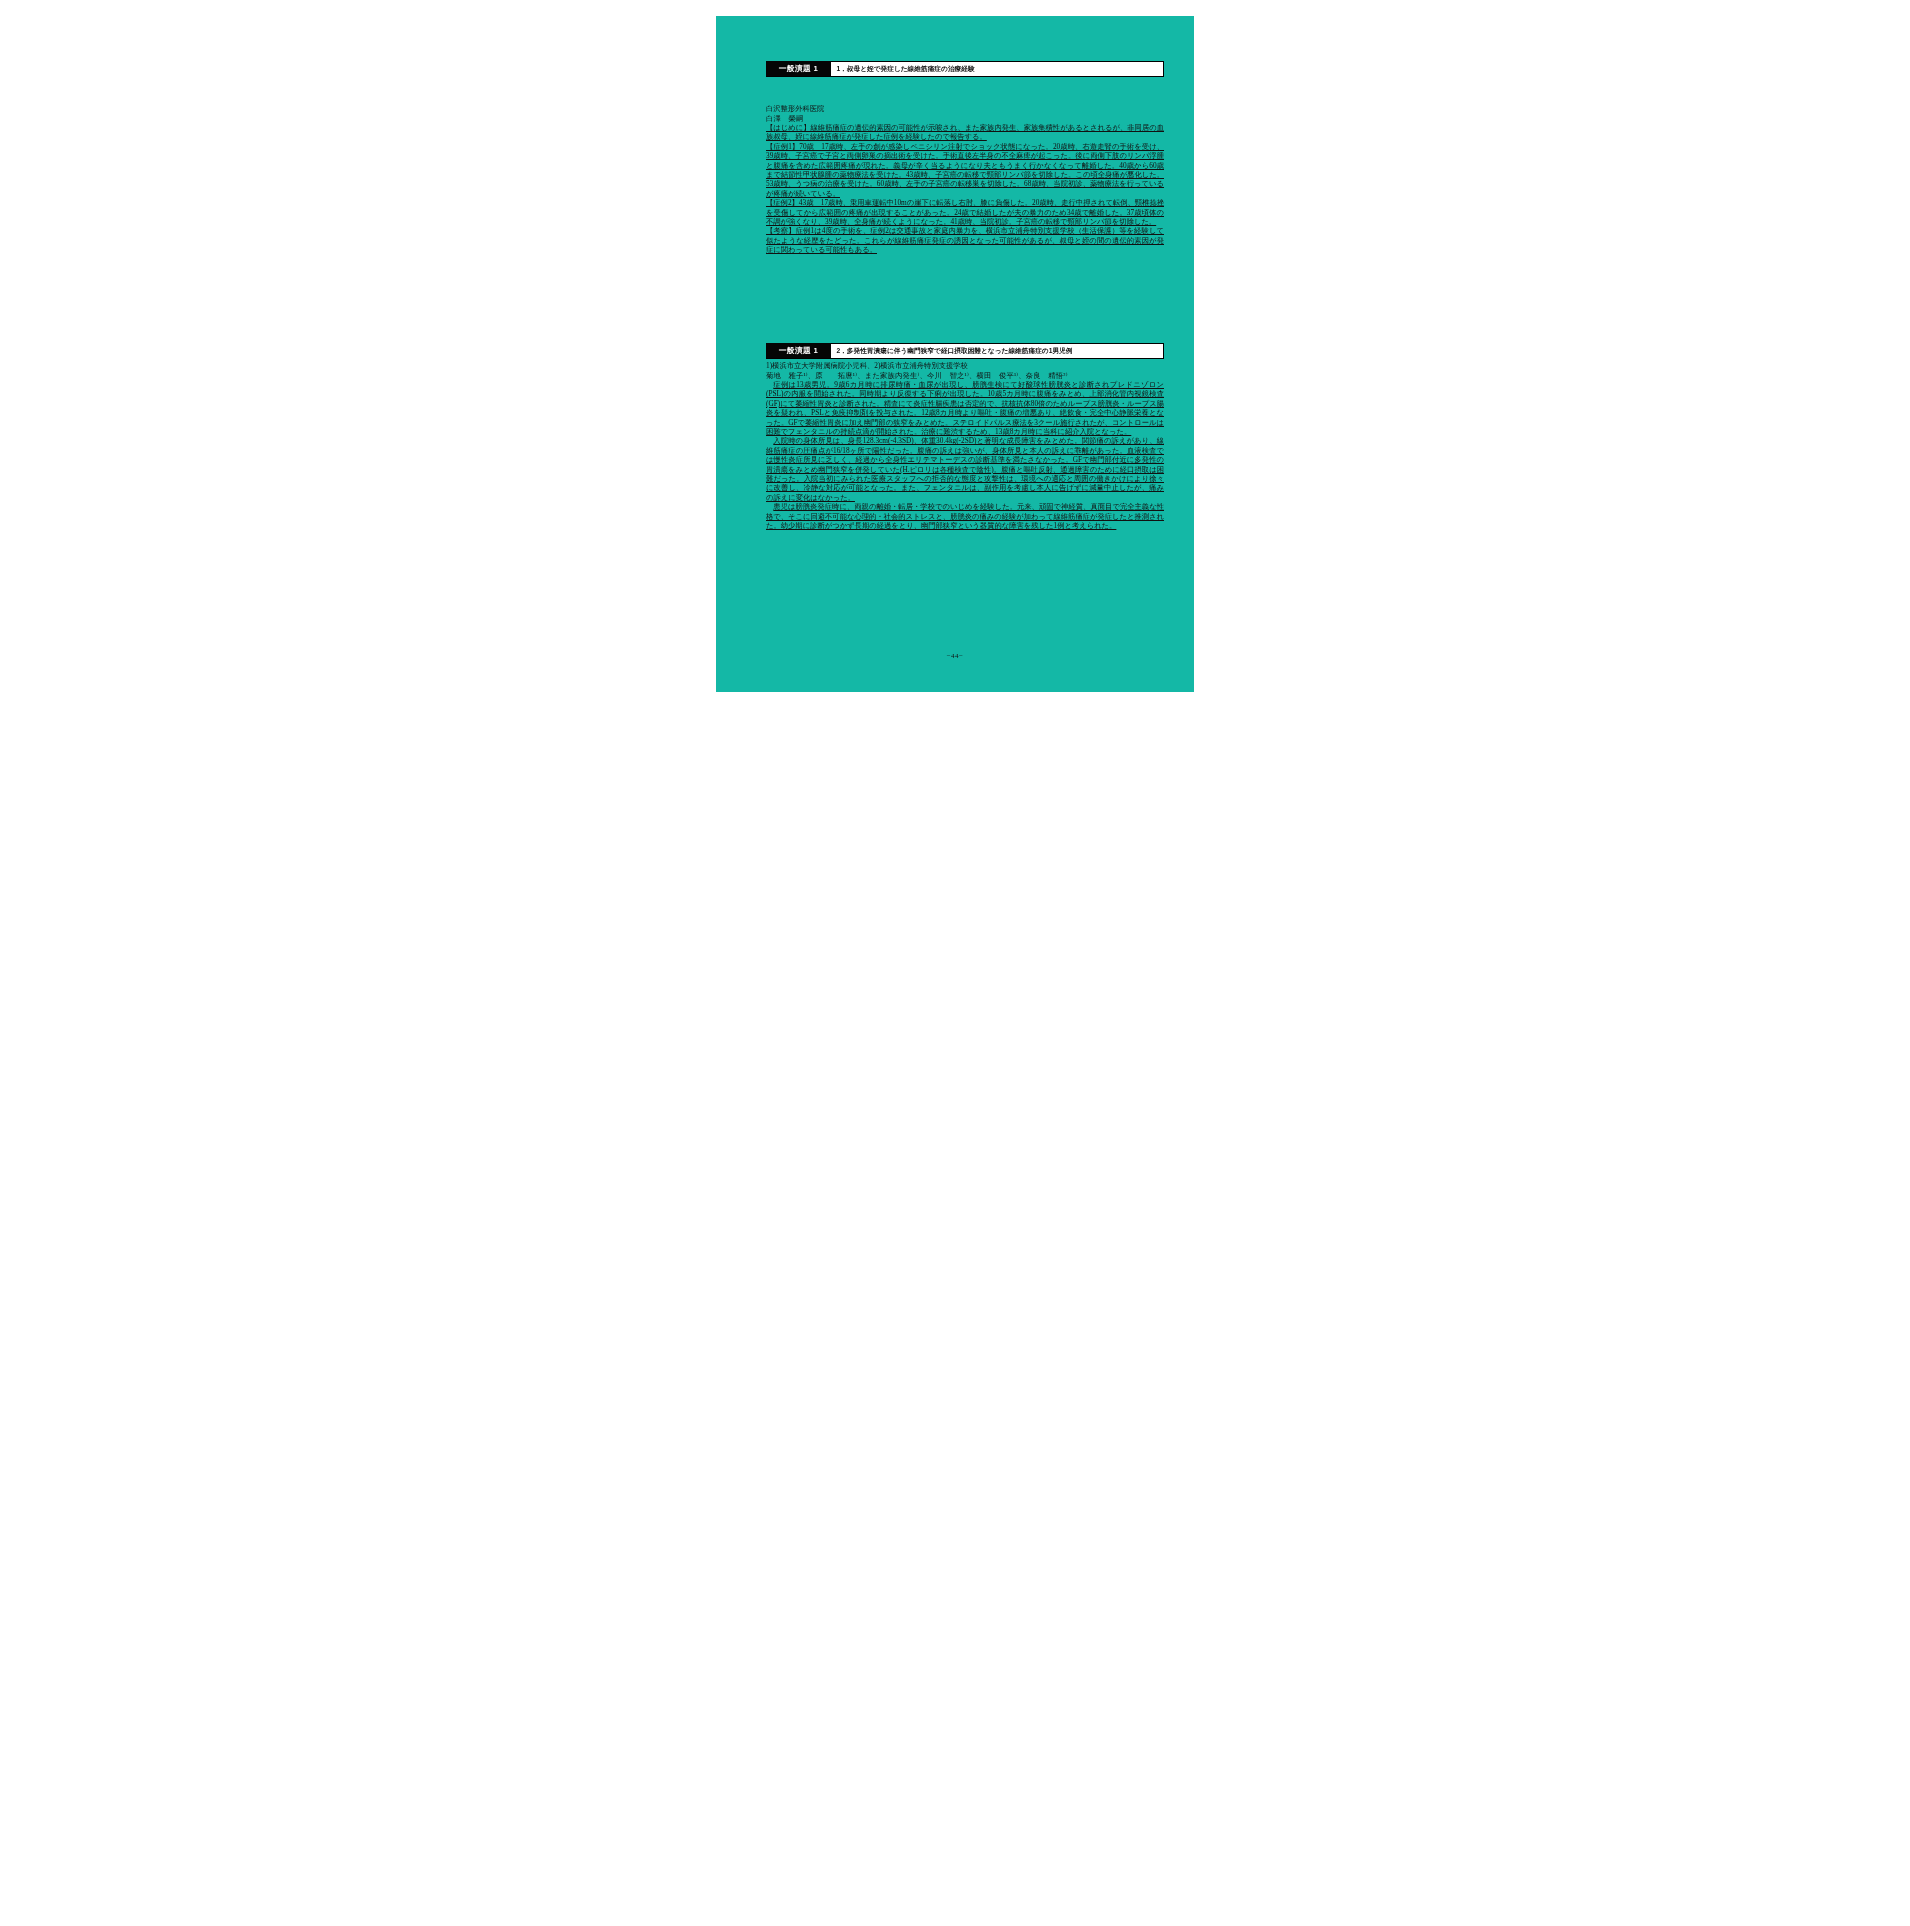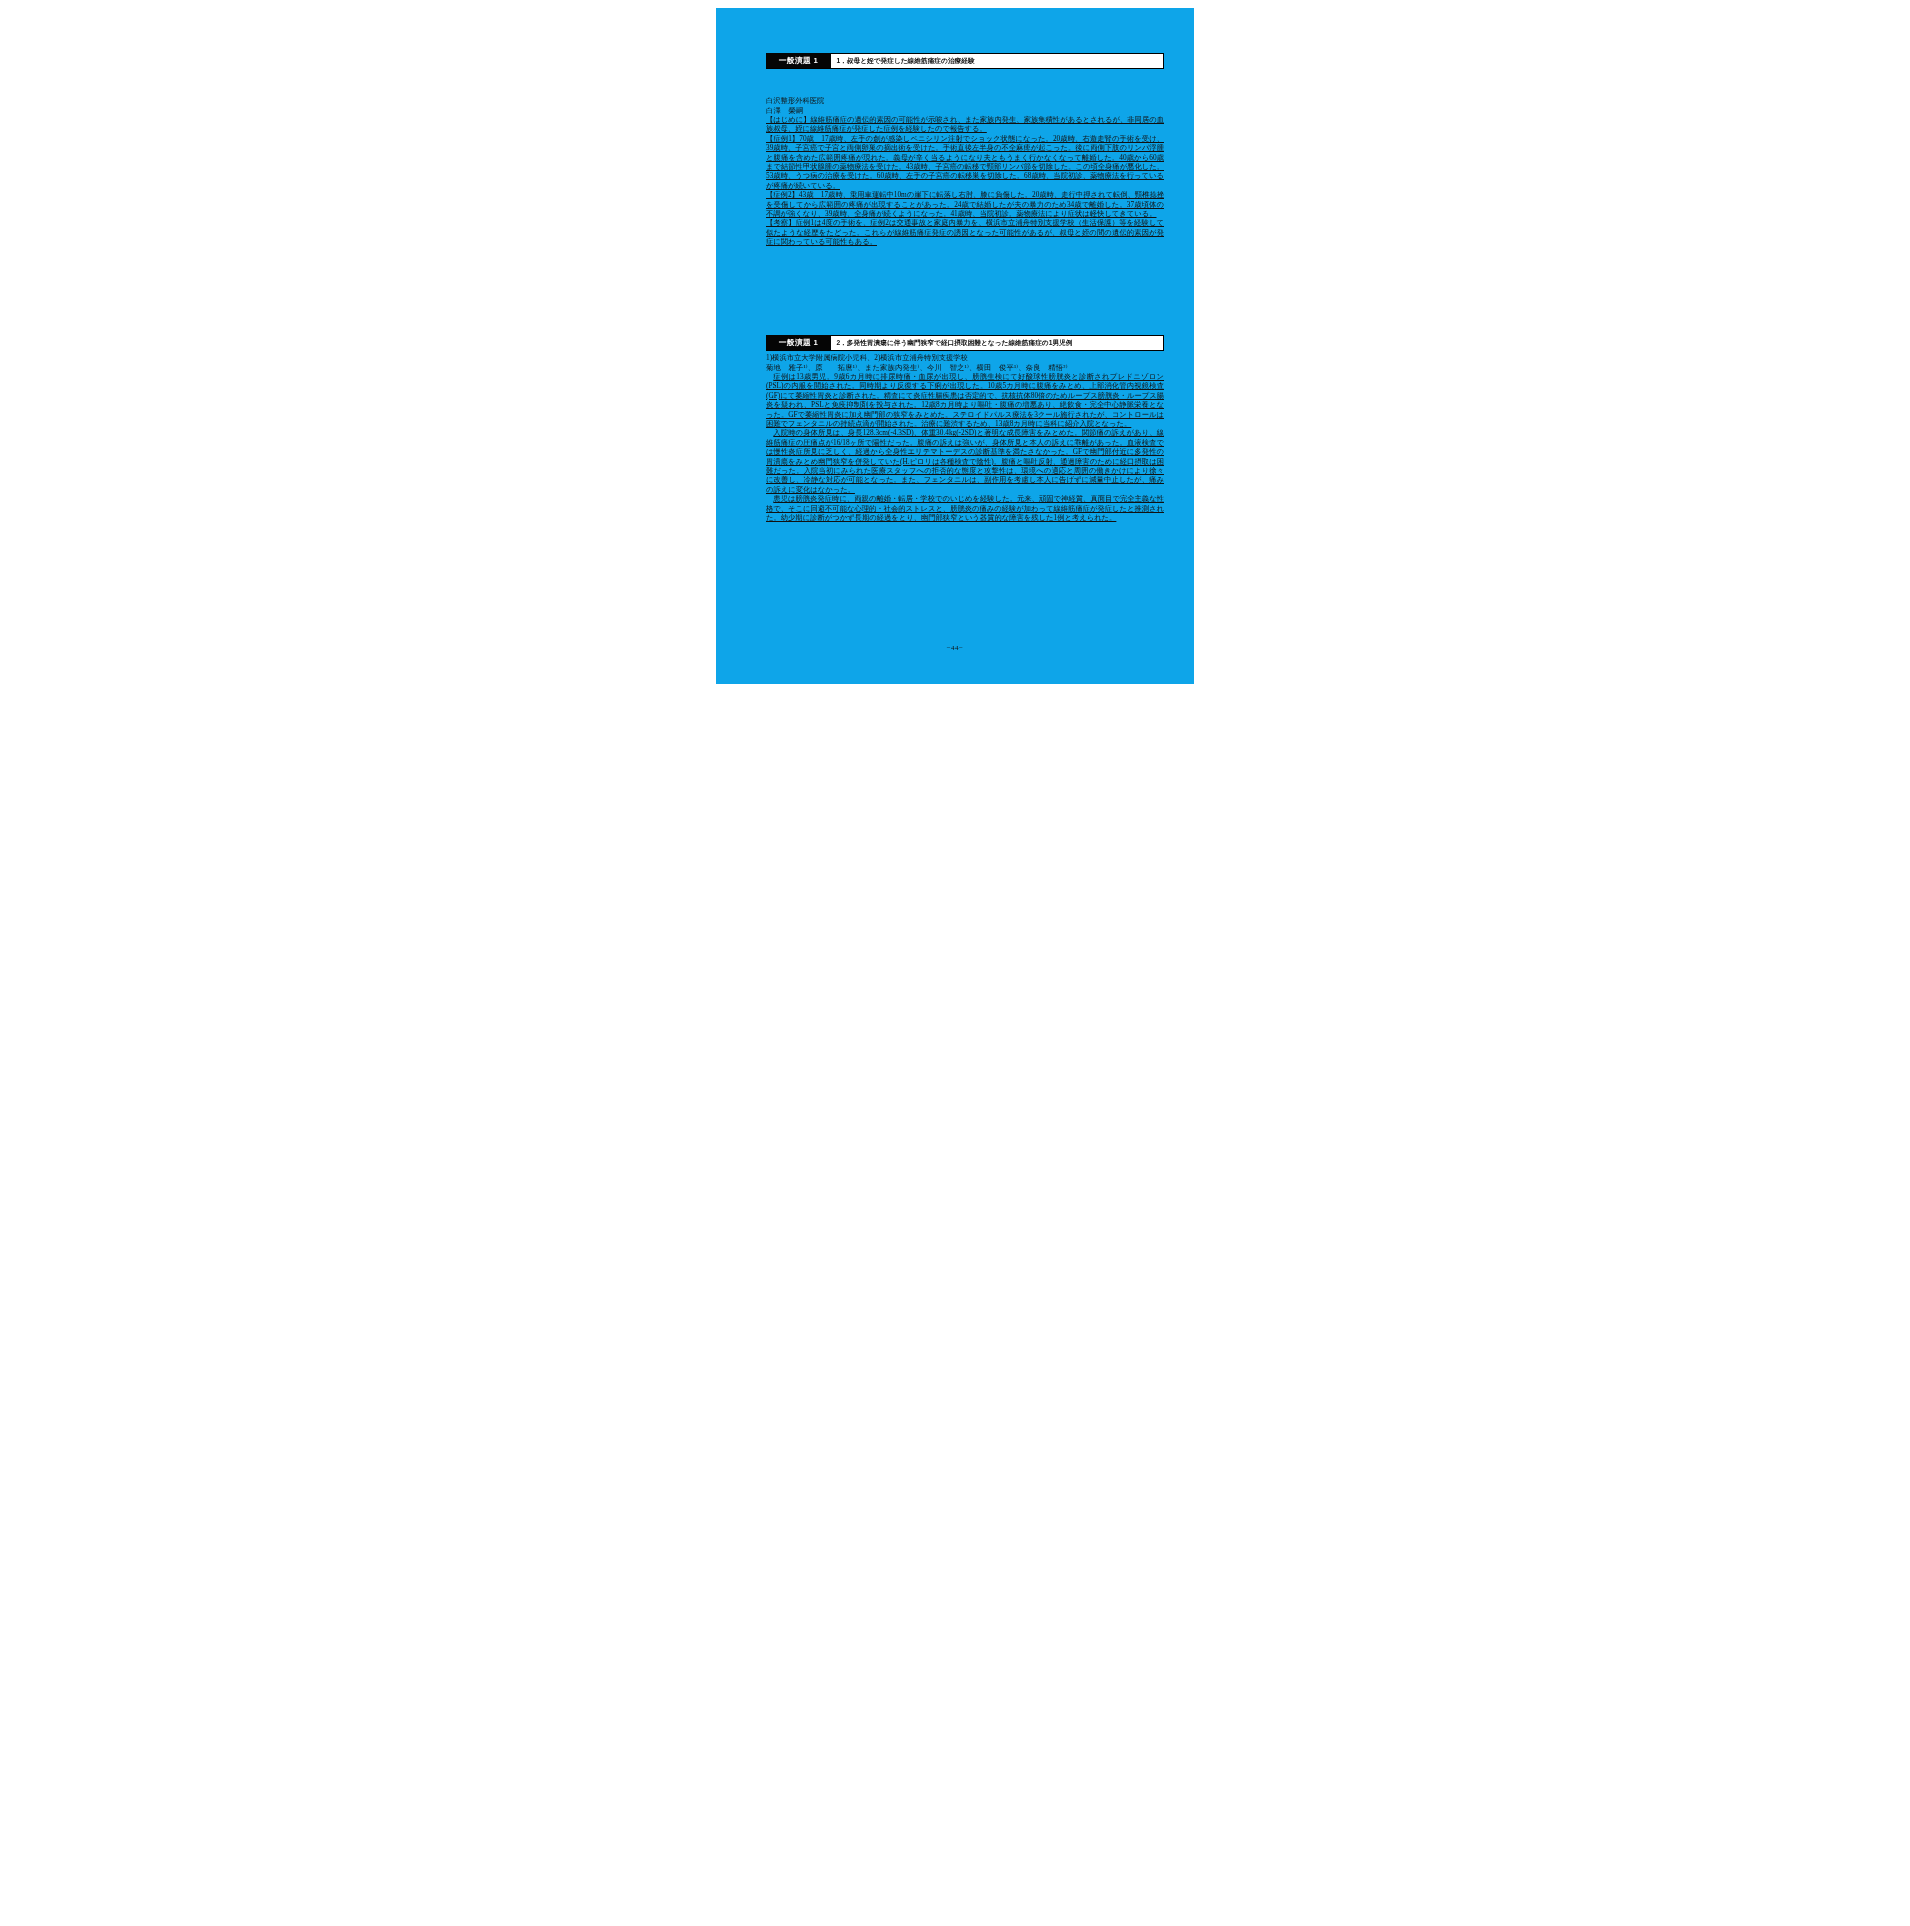--- a/index.html
+++ b/index.html
@@ -4,22 +4,22 @@
 <style>
   html,body{
     margin:0; padding:0;
     background:#ffffff;
     font-family:"Liberation Serif","DejaVu Serif",serif;
     color:#111;
   }
   .page{
     position:relative;
     width:478px; height:676px;
-    margin:8px auto;
-    background:#0ea5e9;
+    margin:16px auto;
+    background:#14b8a6;
     overflow:hidden;
   }
   
   .band{
     position:absolute; left:50px; width:398px; height:16px;
     display:flex; box-sizing:border-box;
     border-bottom:1.5px solid #000;
     font-family:"Liberation Sans","DejaVu Sans",sans-serif;
   }
   .band .session-box{
@@ -73,21 +73,21 @@
   </div>
 
   <div class="credit" style="top:88px;">
     <div class="affiliation">白沢整形外科医院</div>
     <div class="authors">白澤　榮嗣</div>
   </div>
 
   <div class="abs-body" style="top:107px;">
     <p>【はじめに】線維筋痛症の遺伝的素因の可能性が示唆され、また家族内発生、家族集積性があるとされるが、非同居の血族叔母、姪に線維筋痛症が発症した症例を経験したので報告する。</p>
     <p>【症例1】70歳　17歳時、左手の創が感染しペニシリン注射でショック状態になった。20歳時、右遊走腎の手術を受け、39歳時、子宮癌で子宮と両側卵巣の摘出術を受けた。手術直後左半身の不全麻痺が起こった。後に両側下肢のリンパ浮腫と腹痛を含めた広範囲疼痛が現れた。義母が辛く当るようになり夫ともうまく行かなくなって離婚した。40歳から60歳まで結節性甲状腺腫の薬物療法を受けた。43歳時、子宮癌の転移で頸部リンパ節を切除した。この頃全身痛が悪化した。53歳時、うつ病の治療を受けた。60歳時、左手の子宮癌の転移巣を切除した。68歳時、当院初診、薬物療法を行っているが疼痛が続いている。</p>
-    <p>【症例2】43歳　17歳時、乗用車運転中10mの崖下に転落し右肘、膝に負傷した。20歳時、走行中押されて転倒、頸椎捻挫を受傷してから広範囲の疼痛が出現することがあった。24歳で結婚したが夫の暴力のため34歳で離婚した。37歳頃体の不調が強くなり、39歳時、全身痛が続くようになった。41歳時、当院初診。薬物療法により症状は軽快してきている。</p>
+    <p>【症例2】43歳　17歳時、乗用車運転中10mの崖下に転落し右肘、膝に負傷した。20歳時、走行中押されて転倒、頸椎捻挫を受傷してから広範囲の疼痛が出現することがあった。24歳で結婚したが夫の暴力のため34歳で離婚した。37歳頃体の不調が強くなり、39歳時、全身痛が続くようになった。41歳時、当院初診。子宮癌の転移で頸部リンパ節を切除した。</p>
     <p>【考察】症例1は4度の手術を、症例2は交通事故と家庭内暴力を、横浜市立浦舟特別支援学校（生活保護）等を経験して似たような経歴をたどった。これらが線維筋痛症発症の誘因となった可能性があるが、叔母と姪の間の遺伝的素因が発症に関わっている可能性もある。</p>
   </div>
 
   <div class="band" style="top:327px;">
     <div class="session-box">
       <span>一般演題 1</span>
     </div>
     <div class="title-box">
       <span>2．多発性胃潰瘍に伴う幽門狭窄で経口摂取困難となった線維筋痛症の1男児例</span>
     </div>

